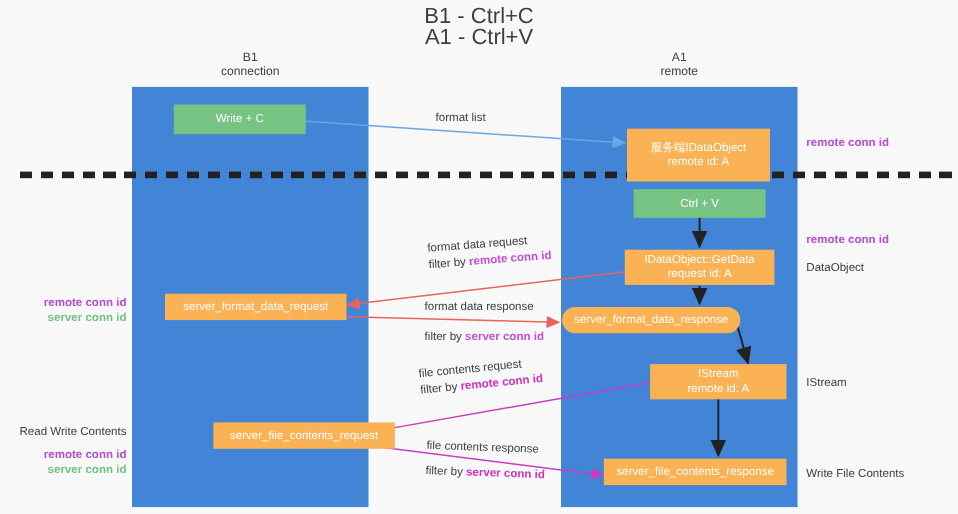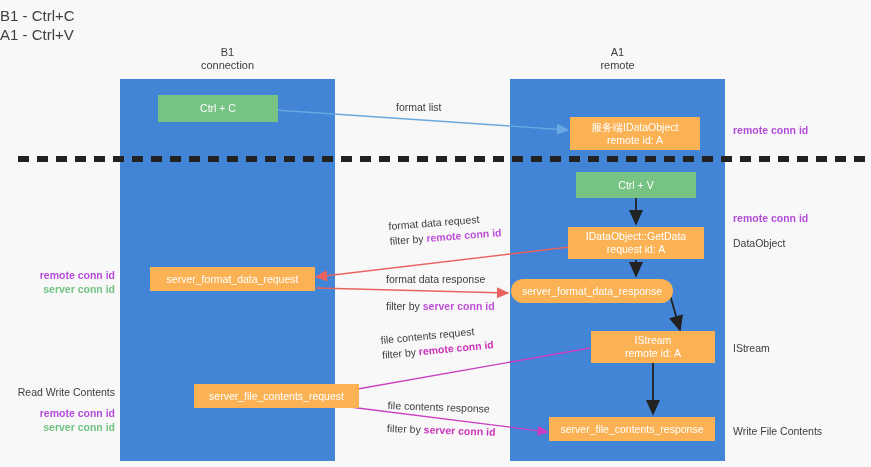--- a/index.html
+++ b/index.html
@@ -12,22 +12,22 @@
     height: 467px;
     background: #f8f8f8;
     font-family: "Liberation Sans", sans-serif;
     overflow: hidden;
   }
   .abs { position: absolute; }
 
   
   #title {
     left: 0; top: 6px; width: 871px;
-    text-align: left;
-    font-size: 15px;
+    text-align: center;
+    font-size: 20px;
     color: #3c4043;
     line-height: 19px;
     white-space: pre-line;
   }
 
   
   .lane-header {
     text-align: center;
     font-size: 11px;
     color: #3c4043;
@@ -160,23 +160,23 @@
       <path d="M318,403 L548,432" stroke="#c93ec0" stroke-width="1.3" fill="none" marker-end="url(#ah-magenta)"></path>
     </g>
 
     <g>
       <path d="M653,362 L653,414" stroke="#222222" stroke-width="1.8" fill="none" marker-end="url(#ah-black)"></path>
     </g>
   </svg>
 
   <div class="abs" id="divider"></div>
 
-  <div class="abs node green" style="left:158px; top:95px; width:120px; height:27px;">Ctrl + C</div>
-
-  <div class="abs node orange" style="left:570px; top:117px; width:130px; height:33px;text-align:center;">服务端IDataObject
+  <div class="abs node green" style="left:158px; top:95px; width:120px; height:27px;">Write + C</div>
+
+  <div class="abs node orange" style="left:570px; top:117px; width:130px; height:48px;text-align:center;">服务端IDataObject
 remote id: A</div>
 
   <div class="abs node green" style="left:576px; top:172px; width:120px; height:26px;">Ctrl + V</div>
 
   <div class="abs node orange" style="left:568px; top:227px; width:136px; height:32px;">IDataObject::GetData
 request id: A</div>
 
   <div class="abs node orange" style="left:150px; top:267px; width:165px; height:24px;">server_format_data_request</div>
 
   <div class="abs node orange" style="left:511px; top:279px; width:162px; height:24px;border-radius:12px;">server_format_data_response</div>

